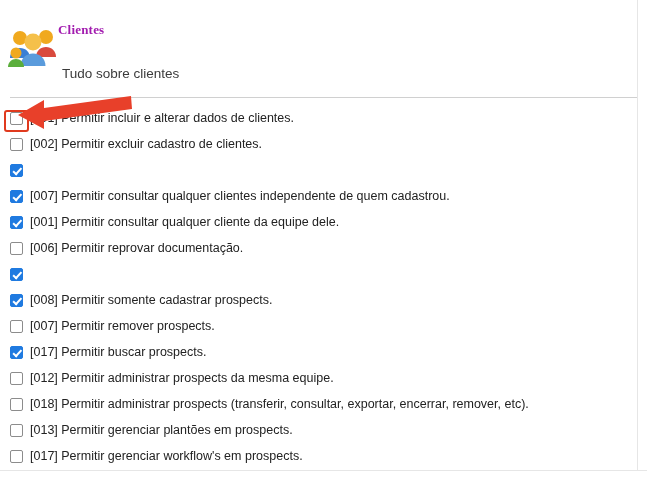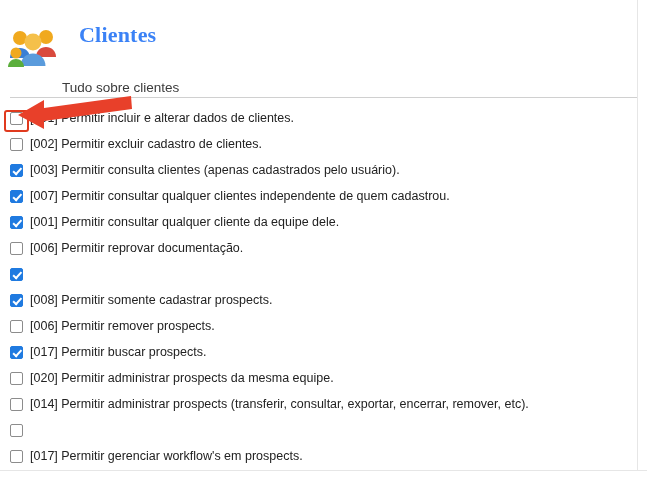--- a/index.html
+++ b/index.html
@@ -24,35 +24,34 @@
   }
   .header-icon {
     position: absolute;
     left: 8px;
     top: 22px;
     width: 50px;
     height: 50px;
   }
   .title {
     position: absolute;
-    left: 79px;
+    left: 58px;
     top: 22px;
-    font-size: 22px;
+    font-size: 13px;
     font-weight: bold;
-    color: #3b82f6;
+    color: #a21caf;
     font-family: "Liberation Serif", serif;
     letter-spacing: 0.2px;
   }
   .subtitle {
     position: absolute;
     left: 62px;
     top: 66px;
     font-size: 13.5px;
     color: #3b3b3b;
-    margin-top: 14px;
   }
   .divider {
     position: absolute;
     left: 10px;
     top: 97px;
     width: 627px;
     height: 1px;
     background: #d0d0d0;
   }
 
@@ -172,21 +171,20 @@
     <div class="perm-row">
       <span class="cb"></span>
       <span class="perm-label">[001] Permitir incluir e alterar dados de clientes.</span>
     </div>
     <div class="perm-row">
       <span class="cb"></span>
       <span class="perm-label">[002] Permitir excluir cadastro de clientes.</span>
     </div>
     <div class="perm-row">
       <span class="cb checked"></span>
-      <span class="perm-label">[003] Permitir consulta clientes (apenas cadastrados pelo usuário).</span>
     </div>
     <div class="perm-row">
       <span class="cb checked"></span>
       <span class="perm-label">[007] Permitir consultar qualquer clientes independente de quem cadastrou.</span>
     </div>
     <div class="perm-row">
       <span class="cb checked"></span>
       <span class="perm-label">[001] Permitir consultar qualquer cliente da equipe dele.</span>
     </div>
     <div class="perm-row">
@@ -195,36 +193,37 @@
     </div>
     <div class="perm-row">
       <span class="cb checked"></span>
     </div>
     <div class="perm-row">
       <span class="cb checked"></span>
       <span class="perm-label">[008] Permitir somente cadastrar prospects.</span>
     </div>
     <div class="perm-row">
       <span class="cb"></span>
-      <span class="perm-label">[006] Permitir remover prospects.</span>
+      <span class="perm-label">[007] Permitir remover prospects.</span>
     </div>
     <div class="perm-row">
       <span class="cb checked"></span>
       <span class="perm-label">[017] Permitir buscar prospects.</span>
     </div>
     <div class="perm-row">
       <span class="cb"></span>
-      <span class="perm-label">[020] Permitir administrar prospects da mesma equipe.</span>
-    </div>
-    <div class="perm-row">
-      <span class="cb"></span>
-      <span class="perm-label">[014] Permitir administrar prospects (transferir, consultar, exportar, encerrar, remover, etc).</span>
-    </div>
-    <div class="perm-row">
-      <span class="cb"></span>
+      <span class="perm-label">[012] Permitir administrar prospects da mesma equipe.</span>
+    </div>
+    <div class="perm-row">
+      <span class="cb"></span>
+      <span class="perm-label">[018] Permitir administrar prospects (transferir, consultar, exportar, encerrar, remover, etc).</span>
+    </div>
+    <div class="perm-row">
+      <span class="cb"></span>
+      <span class="perm-label">[013] Permitir gerenciar plantões em prospects.</span>
     </div>
     <div class="perm-row">
       <span class="cb"></span>
       <span class="perm-label">[017] Permitir gerenciar workflow's em prospects.</span>
     </div>
   </div>
 
 <div class="highlight-box"></div>
 
 <span class="arrow-svg">

